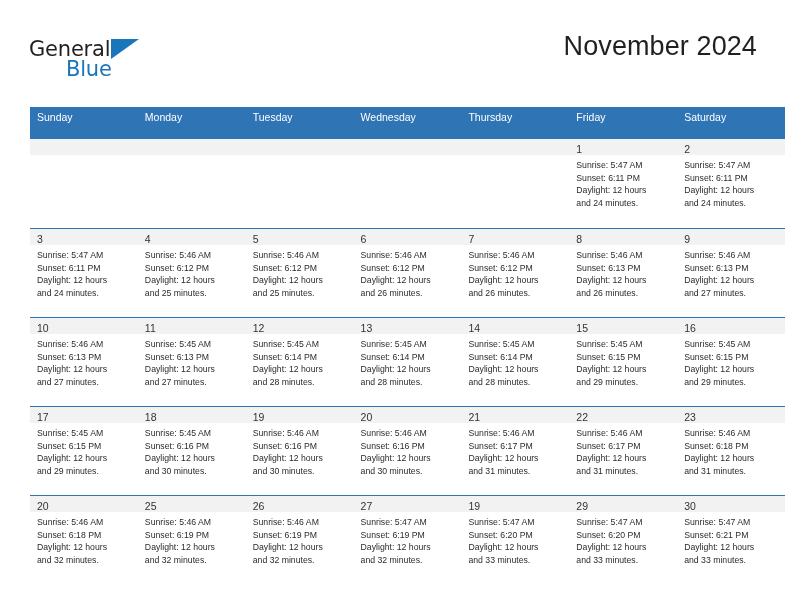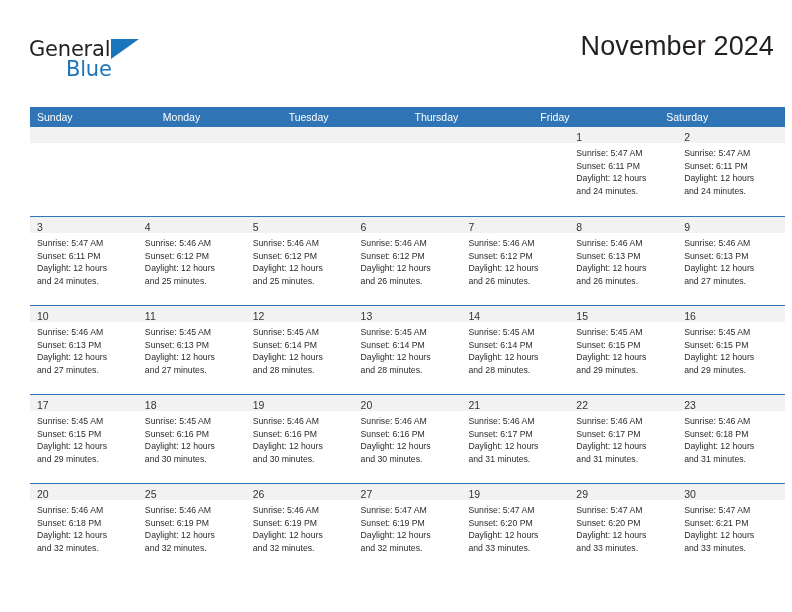--- a/index.html
+++ b/index.html
@@ -64,21 +64,21 @@
     padding-left: 37px;
   }
   .brand-blue {
     font-size: 21px;
     color: #1b75bb;
     font-family: "DejaVu Sans", sans-serif;
     letter-spacing: -0.2px;
   }
   .title-block {
     position: absolute;
-    right: 18px;
+    right: 35px;
     top: 30px;
     text-align: left;
   }
   .cal-title {
     font-size: 27px;
     color: #231f20;
     font-weight: normal;
     line-height: 32px;
     letter-spacing: 0.1px;
   }
@@ -92,21 +92,21 @@
   
   .calendar {
     position: absolute;
     left: 30px;
     top: 107px;
     width: 755px;
   }
   .weekdays {
     display: flex;
     background: #2f74b5;
-    height: 20px;
+    height: 32px;
   }
   .weekday {
     flex: 1 1 0;
     color: #ffffff;
     font-size: 10.5px;
     line-height: 20px;
     padding-left: 7px;
     box-sizing: border-box;
     white-space: nowrap;
   }
@@ -171,20 +171,21 @@
       <div class="cal-title">November 2024</div>
     </div>
 
   </div>
 
   <div class="calendar">
     <div class="weekdays">
         <div class="weekday">Sunday</div>
         <div class="weekday">Monday</div>
         <div class="weekday">Tuesday</div>
+        <div class="weekday">Wednesday</div>
         <div class="weekday">Thursday</div>
         <div class="weekday">Friday</div>
         <div class="weekday">Saturday</div>
       </div>
     <div id="weeks-container">
         <div class="week">
           <div class="day blank">
             <div class="daynum-band"><span class="daynum"></span></div>
             <div class="day-body"></div>
           </div>

